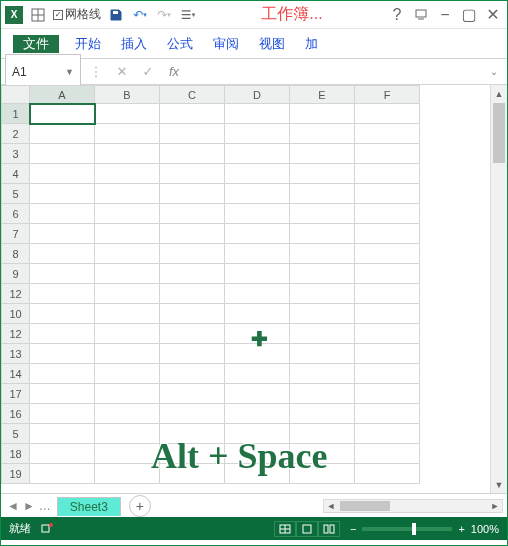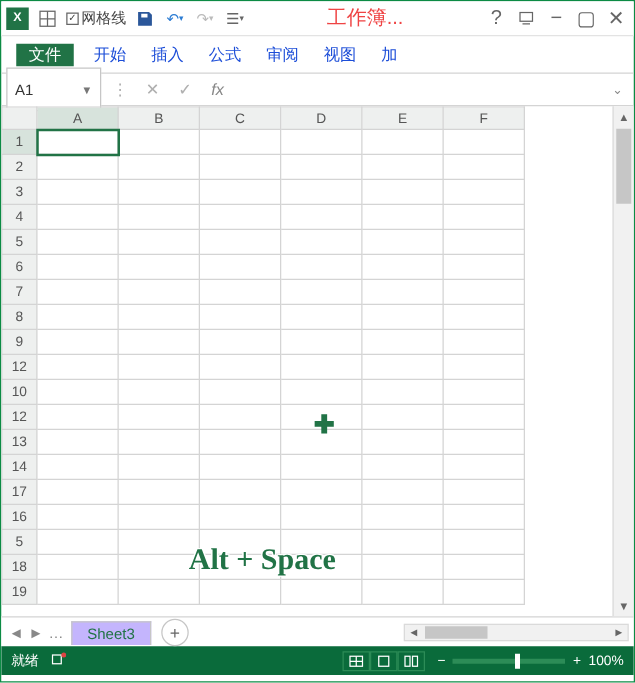--- a/index.html
+++ b/index.html
@@ -40,27 +40,27 @@
   table.sheet td { width: 65px; height: 20px; }
   table.sheet td.sel { outline: 2px solid #217346; outline-offset: -1px; }
   table.sheet th.colh.sel, table.sheet th.rowh.sel { background: #d7e3dc; }
 
   .vscroll { width: 17px; background: #f1f1f1; border-left: 1px solid #dadada; position: relative; }
   .vscroll .thumb { position: absolute; top: 18px; left: 2px; right: 2px; height: 60px; background: #c6c6c6; }
   .vscroll .arr { position: absolute; left: 0; right: 0; height: 17px; display: flex; align-items: center; justify-content: center; color: #666; font-size: 9px; }
   .vscroll .arr.up { top: 0; } .vscroll .arr.dn { bottom: 0; }
 
   
-  .overlay-text { position: absolute; left: 150px; top: 350px; font-size: 24px; font-weight: 600; color: #217346; text-shadow: 1px 1px 0 #fff, -1px -1px 0 #fff, 1px -1px 0 #fff, -1px 1px 0 #fff; pointer-events: none; font-family: "Times New Roman", serif; }
+  .overlay-text { position: absolute; left: 150px; top: 350px; font-size: 36px; font-weight: 600; color: #217346; text-shadow: 1px 1px 0 #fff, -1px -1px 0 #fff, 1px -1px 0 #fff, -1px 1px 0 #fff; pointer-events: none; font-family: "Times New Roman", serif; }
   .plus-cursor { position: absolute; left: 250px; top: 242px; color: #217346; font-size: 20px; font-weight: bold; pointer-events: none; }
 
   
   .tabsrow { height: 24px; border-top: 1px solid #d4d4d4; display: flex; align-items: center; font-size: 12px; background: #fff; }
   .tabsrow .nav { padding: 0 6px; color: #888; display: flex; gap: 4px; }
-  .sheet-tab { padding: 2px 12px; border: 1px solid #c6c6c6; border-bottom: none; background: #c4b5fd; color: #217346; position: relative; top: 1px; }
+  .sheet-tab { padding: 2px 12px; border: 1px solid #c6c6c6; border-bottom: none; background: #5eead4; color: #217346; position: relative; top: 1px; }
   .addsheet { width: 22px; height: 22px; border: 1px solid #c6c6c6; border-radius: 50%; display: flex; align-items: center; justify-content: center; margin-left: 8px; color: #666; font-size: 14px; }
   .hscroll-area { flex: 1; display: flex; align-items: center; justify-content: flex-end; padding-right: 4px; }
   .hscroll { width: 180px; height: 14px; background: #f1f1f1; border: 1px solid #dadada; display: flex; align-items: center; position: relative; }
   .hscroll .arr { width: 14px; text-align: center; color: #666; font-size: 9px; }
   .hscroll .thumb { position: absolute; left: 16px; top: 1px; bottom: 1px; width: 50px; background: #c6c6c6; }
 
   
   .status { height: 23px; background: #0a6b3b; color: #fff; display: flex; align-items: center; font-size: 11px; padding: 0 8px; gap: 10px; }
   .status .lbl { flex: 0 0 auto; }
   .status .mid { flex: 1; }

